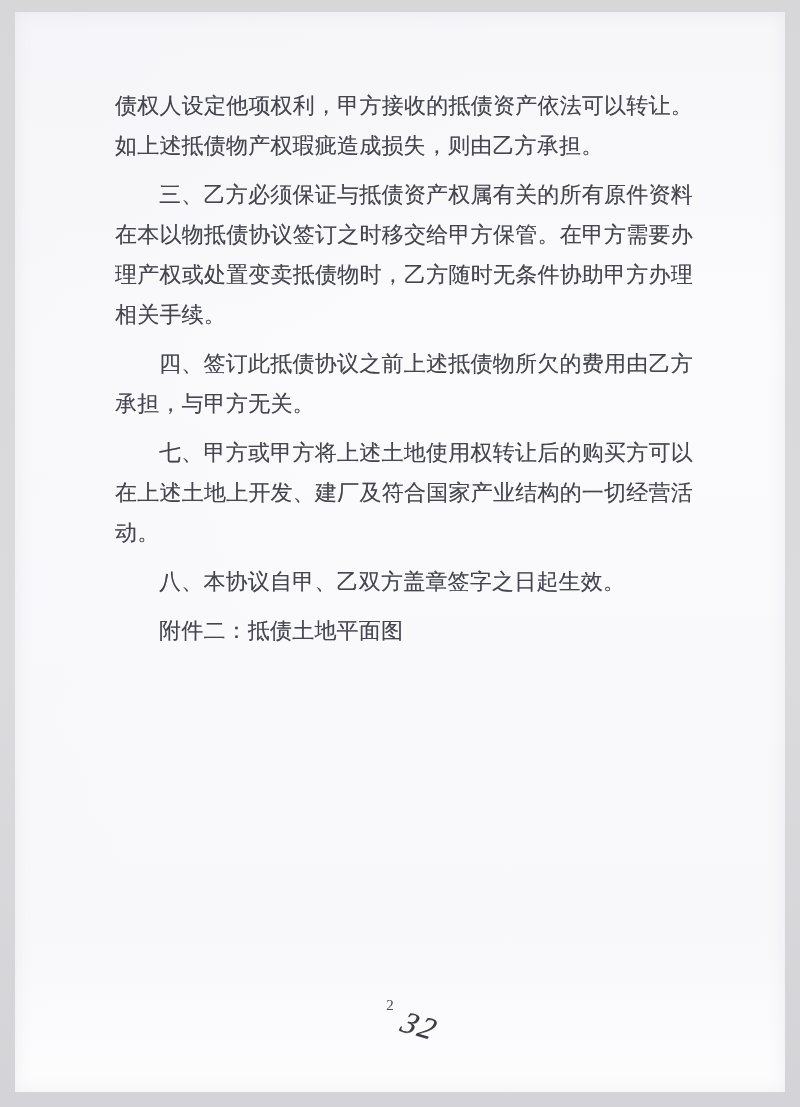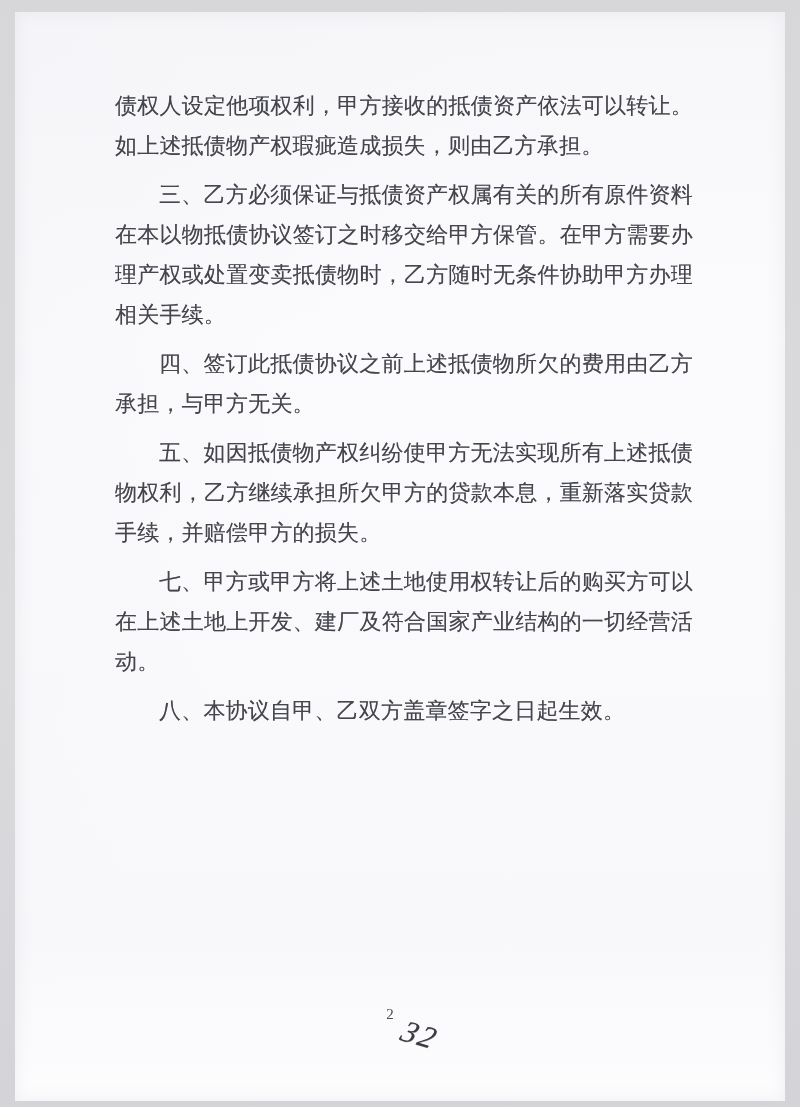--- a/index.html
+++ b/index.html
@@ -10,21 +10,21 @@
     width: 800px;
     height: 1107px;
     background: #d9d9dc;
     font-family: "Liberation Serif", serif;
     overflow: hidden;
   }
   .scan-frame {
     width: 800px;
     height: 1107px;
     box-sizing: border-box;
-    padding: 12px 15px 6px 15px;
+    padding: 12px 15px 15px 15px;
     background: linear-gradient(180deg, #d7d7da 0%, #dbdbde 60%, #d4d4d8 100%);
   }
   .paper {
     position: relative;
     width: 100%;
     height: 100%;
     box-sizing: border-box;
     background:
       linear-gradient(115deg, rgba(244,244,248,0.55) 0%, rgba(255,255,255,0) 40%),
       linear-gradient(180deg, #f7f7fa 0%, #fbfbfd 30%, #f8f8fb 85%, #fdfdfe 100%);
@@ -83,22 +83,22 @@
 </style>
 </head>
 <body>
 
 <div class="scan-frame">
   <div class="paper">
     <div class="text-block">
         <p class="para">债权人设定他项权利，甲方接收的抵债资产依法可以转让。如上述抵债物产权瑕疵造成损失，则由乙方承担。</p>
         <p class="para indent">三、乙方必须保证与抵债资产权属有关的所有原件资料在本以物抵债协议签订之时移交给甲方保管。在甲方需要办理产权或处置变卖抵债物时，乙方随时无条件协助甲方办理相关手续。</p>
         <p class="para indent">四、签订此抵债协议之前上述抵债物所欠的费用由乙方承担，与甲方无关。</p>
-        <p class="para indent">五、如因抵债物产权纠纷使甲方无法实现所有上述抵债物权利，乙方继续承担所欠甲方的贷款本息，重新落实贷款手续，并赔偿甲方的损失。</p>
         <p class="para indent">七、甲方或甲方将上述土地使用权转让后的购买方可以在上述土地上开发、建厂及符合国家产业结构的一切经营活动。</p>
         <p class="para indent">八、本协议自甲、乙双方盖章签字之日起生效。</p>
+        <p class="para indent tight">附件二：抵债土地平面图</p>
       </div>
     <div class="footer">
       <span class="pagenum">2</span>
       <span class="hand">32</span>
     </div>
   </div>
 </div>
 
 </body></html>

